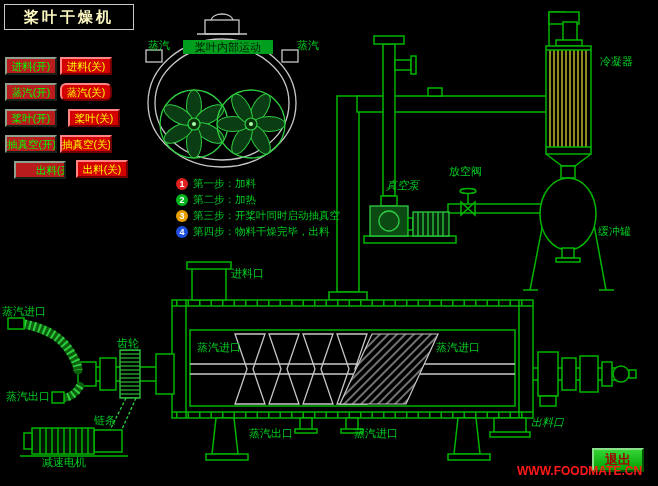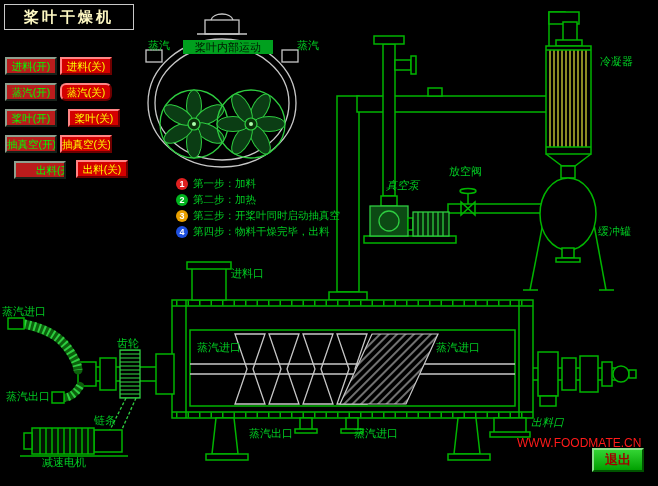--- a/index.html
+++ b/index.html
@@ -22,21 +22,21 @@
   .step-row{position:absolute;display:flex;align-items:center;gap:5px;}
   .step-icon{width:12px;height:12px;border-radius:50%;color:#fff;font-size:9px;line-height:12px;
              text-align:center;font-weight:bold;flex:0 0 auto;}
   .step-text{color:#00cc22;font-size:10.5px;white-space:nowrap;}
   .vessel-caption{position:absolute;left:183px;top:40px;background:#00a01e;color:#001800;
                   font-size:11px;line-height:14px;padding:0 12px;}
   .exit-btn{position:absolute;left:592px;top:448px;width:52px;height:24px;cursor:pointer;
             background:linear-gradient(#33d433,#00a000);border:2px solid;
             border-color:#8ae08a #005200 #005200 #8ae08a;box-sizing:border-box;
             color:#a00000;font-weight:bold;font-size:13px;line-height:19px;text-align:center;}
-  .watermark{position:absolute;left:517px;top:436px;color:#ff1a1a;font-size:12px;font-weight:normal;}
+  .watermark{position:absolute;left:517px;top:464px;color:#ff1a1a;font-size:12px;font-weight:bold;}
 </style>
 </head>
 <body>
 
 <div class="screen">
 
   <svg width="658" height="486" viewBox="0 0 658 486">
     <defs>
       <pattern id="vh" width="4" height="6" patternUnits="userSpaceOnUse">
         <rect width="4" height="6" fill="#000"></rect>

